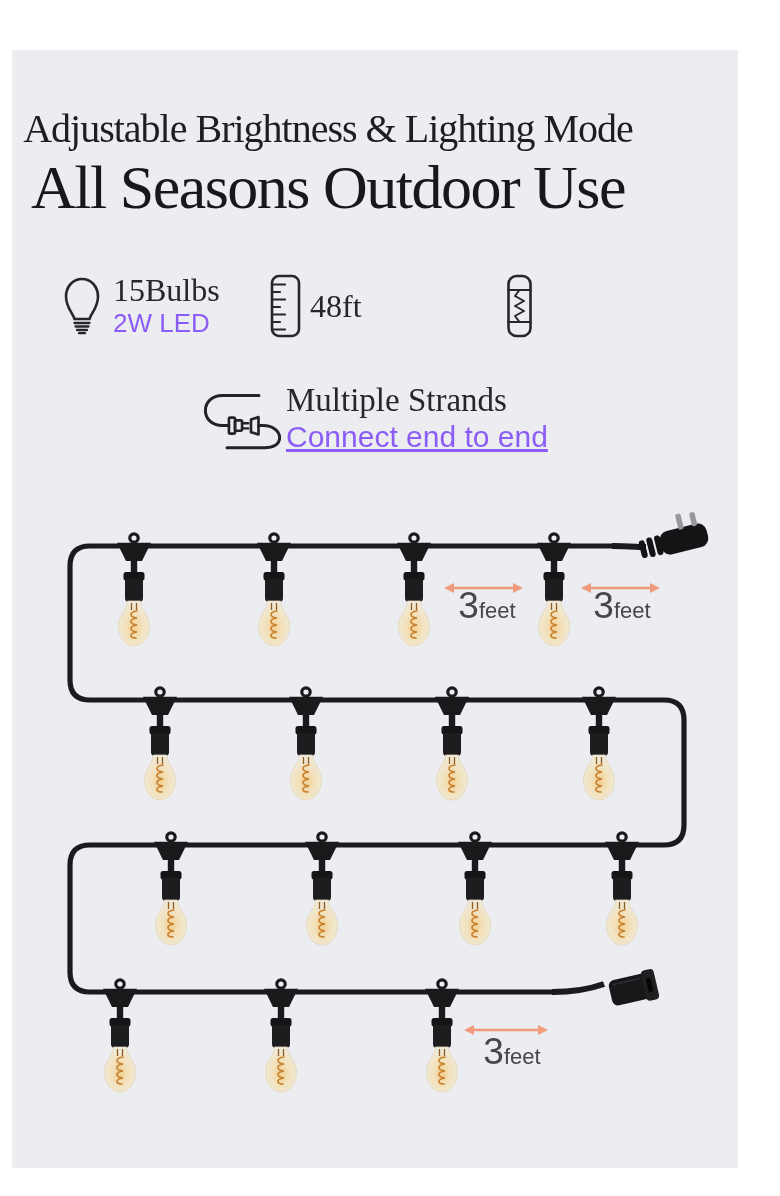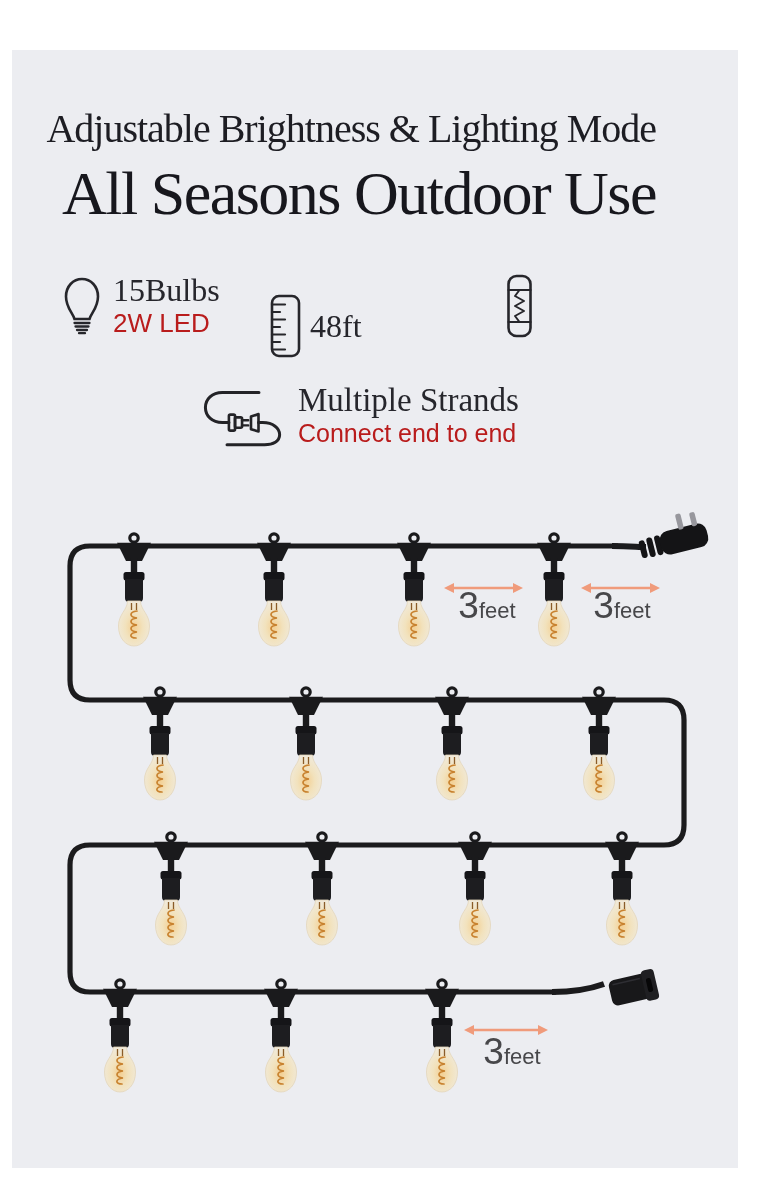--- a/index.html
+++ b/index.html
@@ -3,35 +3,35 @@
 <meta charset="utf-8">
 <style>
   * { margin:0; padding:0; box-sizing:border-box; }
   html,body { width:780px; height:1196px; background:#ffffff; overflow:hidden;
               font-family:"Liberation Sans", sans-serif; }
   .stage { position:relative; width:780px; height:1196px; background:#ffffff; }
   .panel { position:absolute; left:12px; top:50px; width:726px; height:1118px;
            background:#ECEDF1; }
 
   
-  .header { position:absolute; top:108px; left:0; width:656px; text-align:right; }
+  .header { position:absolute; top:108px; left:0; width:656px; text-align:center; }
   .header-subtitle { font-family:"Liberation Serif", serif; font-size:40px; line-height:1.05;
                      letter-spacing:-1px; color:#1d1d23; font-weight:500; }
   .header-title { font-family:"Liberation Serif", serif; font-size:62px; line-height:1.0;
-                  letter-spacing:-1.5px; color:#17171d; font-weight:500; margin-top:12px; }
+                  letter-spacing:-1.5px; color:#17171d; font-weight:500; margin-top:6px; }
 
   
   .feature { position:absolute; display:flex; align-items:center; gap:9px; }
   .feature-text { display:flex; flex-direction:column; }
   .feature-title { font-family:"Liberation Serif", serif; font-size:32px; line-height:1.0; color:#26262c; }
-  .feature-sub   { font-size:26px; line-height:1.1; color:#b91c1c; margin-top:3px; }
+  .feature-sub   { font-size:26px; line-height:1.1; color:#8b5cf6; margin-top:3px; }
   #feature-bulbs  { left:60px;  top:274px; }
-  #feature-length { left:270px; top:274px;margin-top:20px; }
+  #feature-length { left:270px; top:274px; }
   #feature-fuse   { left:506px; top:274px; }
-  .strands { position:absolute; left:200px; top:384px; display:flex; align-items:center; gap:12px; }
+  .strands { position:absolute; left:200px; top:384px; display:flex; align-items:center; }
   .icon svg { display:block; }
 
   
   .diagram { position:absolute; left:0; top:0; width:780px; height:1196px; }
   .feet-label { font-family:"Liberation Sans", sans-serif; fill:#47474a; }
   .feet-num  { font-size:37px; }
   .feet-unit { font-size:22px; }
 </style>
 </head>
 <body>
@@ -95,21 +95,21 @@
         <path d="M 62,8 L 23,8 C 12,8 5,15 5,24 C 5,33 12,40 23,40 L 30,40"></path>
         <rect x="30" y="31.5" width="6.5" height="17" rx="1.5" stroke-width="2.8"></rect>
         <rect x="36.5" y="34.5" width="7.5" height="11" rx="1.5" stroke-width="2.8"></rect>
         <path d="M 44,37.5 L 50.5,37.5 M 44,43 L 50.5,43" stroke-width="2.6"></path>
         <path d="M 53.5,33.5 L 61.5,31 L 61.5,49.5 L 53.5,47 Z" stroke-width="2.8"></path>
         <path d="M 61.5,40 L 66,40 C 77,40 84,46 84,53 C 84,60 77,63.5 68,63.5 L 28,63.5"></path>
       </svg>
     </span>
     <span class="feature-text">
       <span class="feature-title" style="font-size:33px;">Multiple Strands</span>
-      <span class="feature-sub" style="font-size:25px;">Connect end to end</span>
+      <span class="feature-sub" style="font-size:30px;text-decoration:underline;">Connect end to end</span>
     </span>
   </div>
 
   <svg class="diagram" viewBox="0 0 780 1196" width="780" height="1196" xmlns="http://www.w3.org/2000/svg">
     <defs>
       <radialGradient id="g-bulb" cx="50%" cy="58%" r="62%">
         <stop offset="0%" stop-color="#f3cf92"></stop>
         <stop offset="45%" stop-color="#f2e2bd"></stop>
         <stop offset="100%" stop-color="#f0ebdf"></stop>
       </radialGradient>

